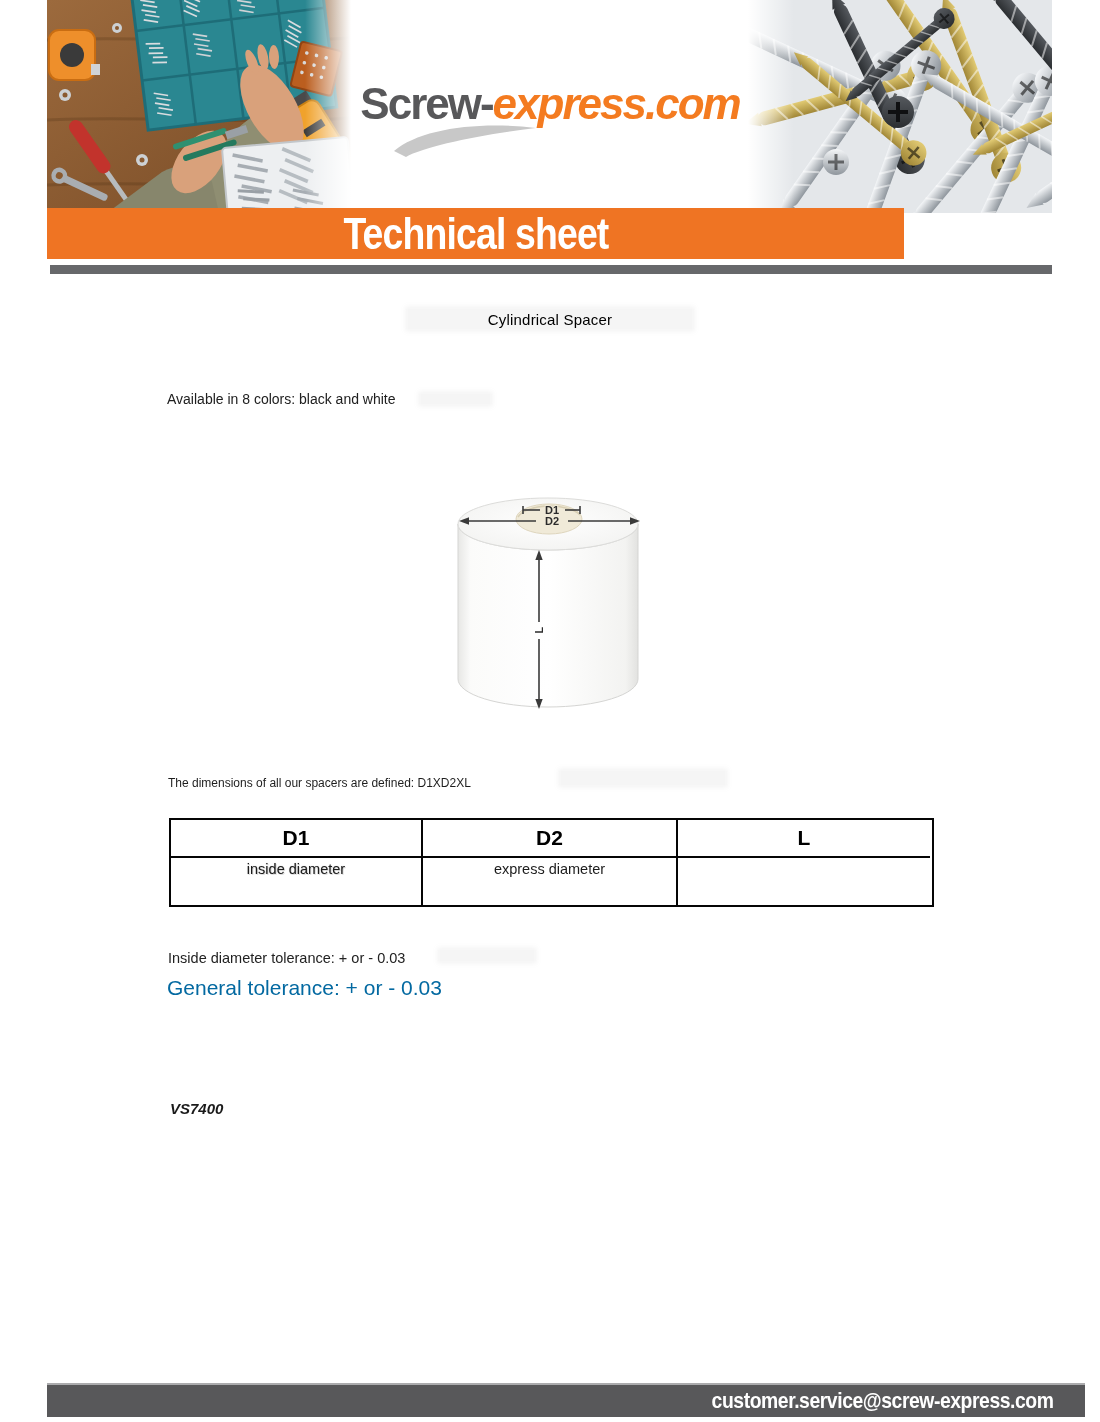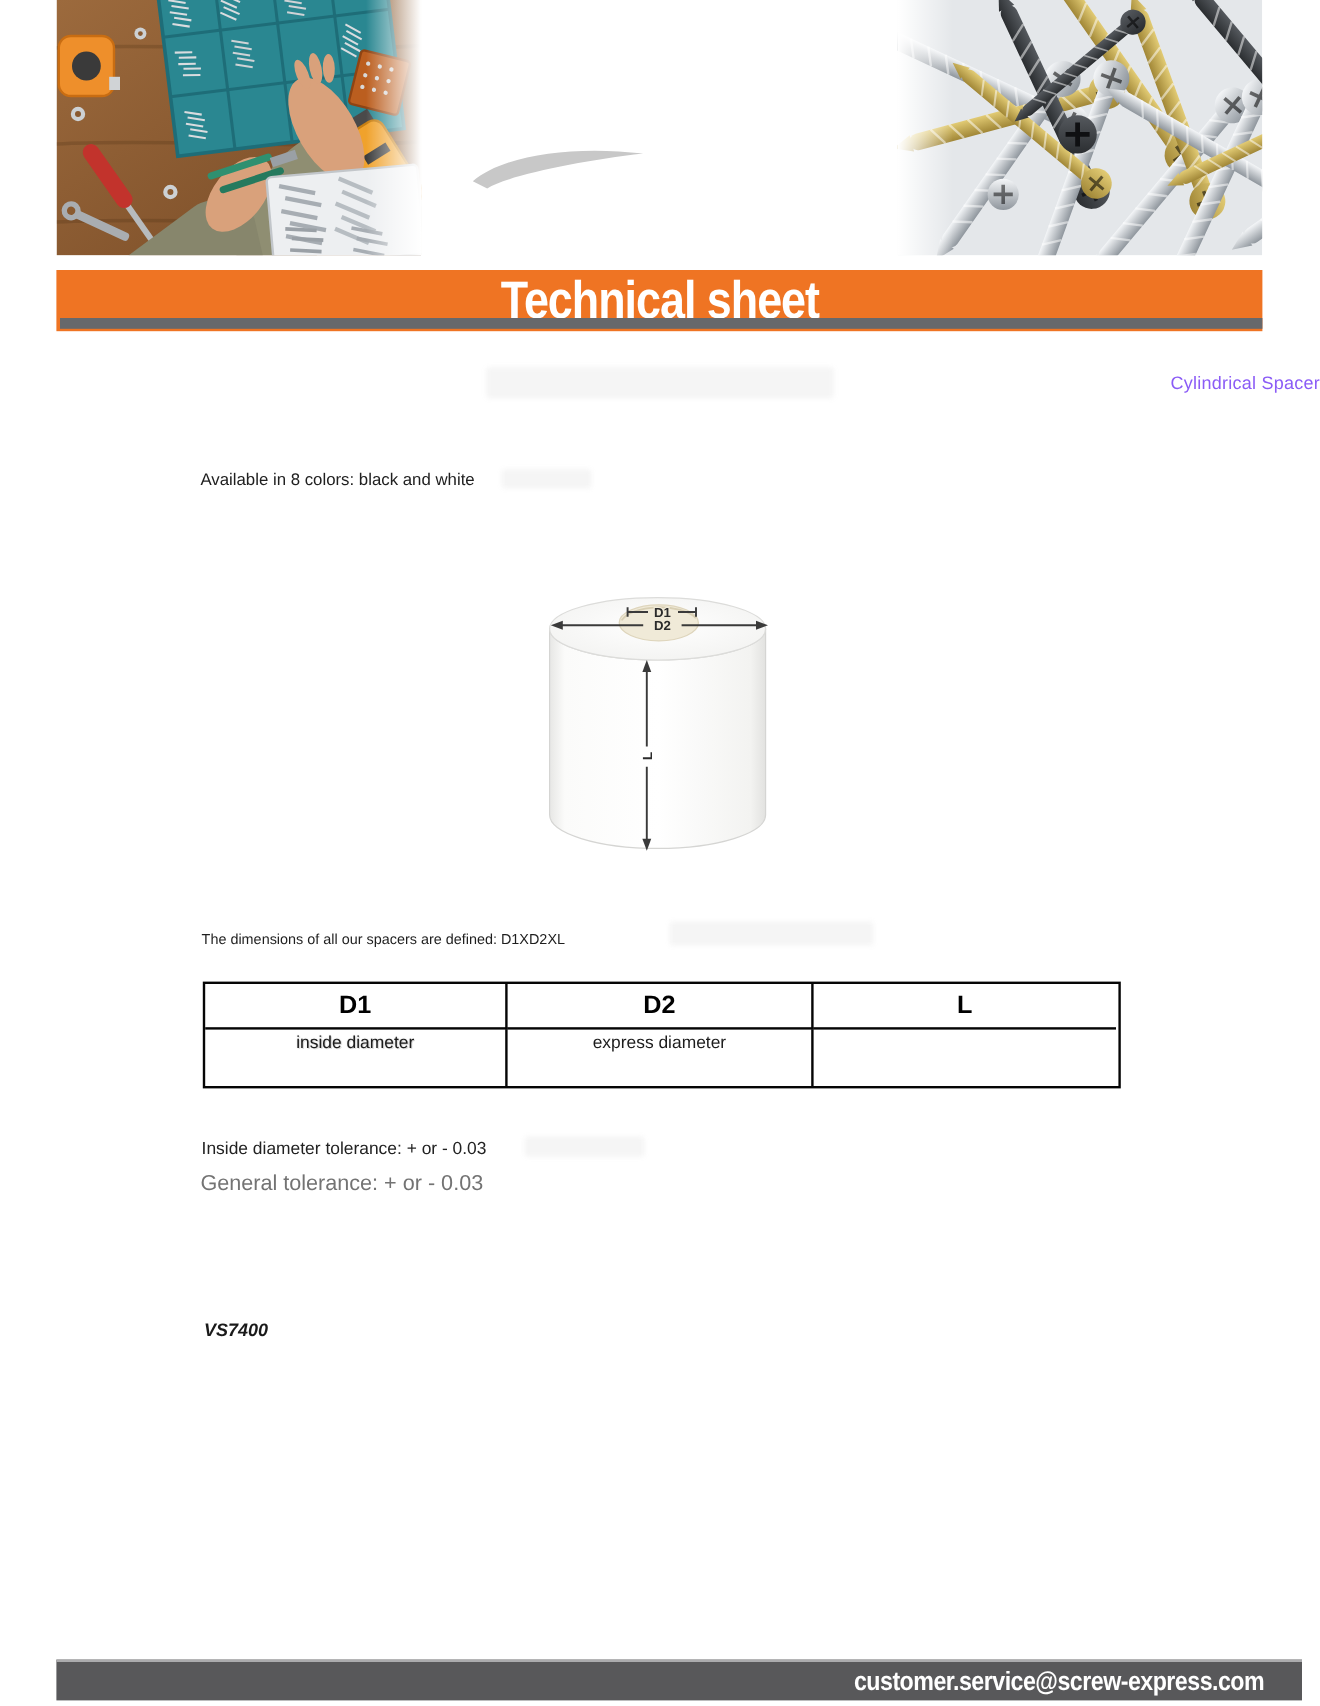--- a/index.html
+++ b/index.html
@@ -16,33 +16,33 @@
           background:linear-gradient(to right,#ffffff,rgba(255,255,255,0));}
 
   
   .logo{position:absolute;left:0;top:82px;width:1100px;text-align:center;
         font-size:44px;font-weight:bold;letter-spacing:-2px;line-height:44px;}
   .logo .pre{color:#58585A;}
   .logo .suf{color:#F47B20;font-style:italic;}
   .swoosh{position:absolute;left:390px;top:119px;width:152px;height:40px;}
 
   
-  .banner{position:absolute;left:47px;top:225px;width:1005px;height:51px;background:#EF7423;
+  .banner{position:absolute;left:47px;top:208px;width:857px;height:51px;background:#EF7423;
           text-align:center;}
   .banner-text{display:inline-block;color:#ffffff;font-weight:bold;font-size:44px;
                line-height:51px;letter-spacing:-1px;transform:scaleX(.85);transform-origin:center;}
   .banner-underline{position:absolute;left:50px;top:265px;width:1002px;height:9px;background:#67686B;}
 
   
-  .product-title{position:absolute;left:0;top:311px;width:1100px;text-align:right;
-                 font-size:15px;color:#8b5cf6;letter-spacing:.2px;}
+  .product-title{position:absolute;left:0;top:311px;width:1100px;text-align:center;
+                 font-size:15px;color:#000000;letter-spacing:.2px;}
   .availability{position:absolute;left:167px;top:391px;font-size:14px;color:#202020;}
   .dims-note{position:absolute;left:168px;top:776px;font-size:12px;color:#1e1e1e;}
   .tol-inside{position:absolute;left:168px;top:950px;font-size:14.5px;color:#222;}
-  .tol-general{position:absolute;left:167px;top:976px;font-size:18px;color:#737373;}
+  .tol-general{position:absolute;left:167px;top:976px;font-size:21px;color:#0369a1;}
   .reference{position:absolute;left:170px;top:1100px;font-size:15px;font-weight:bold;
              font-style:italic;color:#1a1a1a;text-align:right;}
 
   
   .spec-table{position:absolute;left:169px;top:818px;width:761px;border:2px solid #050505;
               display:grid;grid-template-columns:252px 255px 252px;background:#fff;}
   .spec-table .cell{border-right:2px solid #050505;text-align:center;}
   .spec-table .cell:nth-child(3n){border-right:none;}
   .spec-table .th{height:36px;line-height:36px;font-size:21px;font-weight:bold;color:#000;
                   border-bottom:2px solid #050505;}
@@ -221,20 +221,23 @@
       <use href="#scrw" fill="url(#gGold)" transform="translate(235,150) rotate(-25) scale(.8)"></use>
       <use href="#scrw" fill="url(#gDark)" transform="translate(105,95) rotate(-40) scale(.7)"></use>
       <circle cx="150" cy="112" r="16" fill="url(#gDark)"></circle>
       <path d="M140,112 h20 M150,102 v20" stroke="#0f1012" stroke-width="4" fill="none"></path>
       <circle cx="88" cy="162" r="13" fill="url(#gSilver)"></circle>
       <path d="M80,162 h16 M88,154 v16" stroke="rgba(0,0,0,.5)" stroke-width="3" fill="none"></path>
     </svg>
     <div class="fade-l"></div>
   </div>
 
+  <div class="logo">
+    <span class="pre">Screw-</span><span class="suf">express.com</span>
+  </div>
   <svg class="swoosh" viewBox="0 0 152 40">
     <path d="M4,32 C30,10 88,2 146,9 C94,15 34,27 16,38 Z" fill="#c8c8c8"></path>
   </svg>
 
   <div class="banner">
     <span class="banner-text">Technical sheet</span>
   </div>
   <div class="banner-underline"></div>
 
   <div class="ghost" style="left:405px;top:306px;width:290px;height:26px;"></div>

